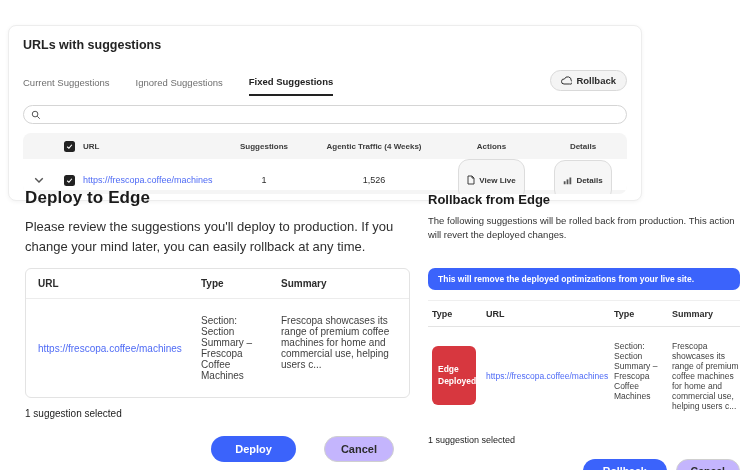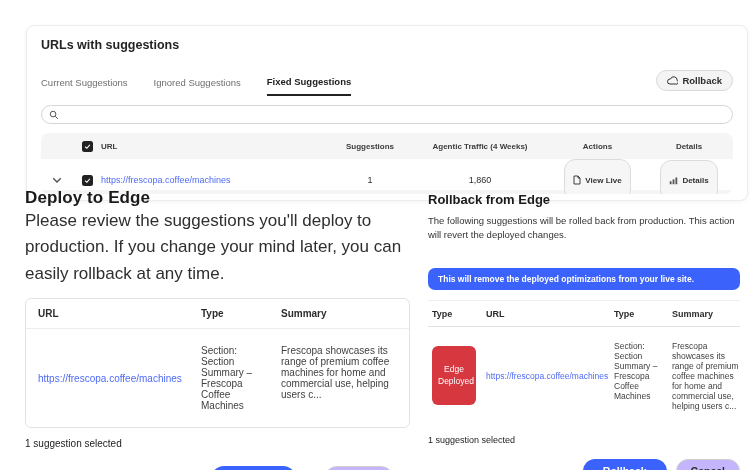--- a/index.html
+++ b/index.html
@@ -5,21 +5,21 @@
   * { margin:0; padding:0; box-sizing:border-box; }
   html,body { background:#fff; }
   body {
     width:750px; height:470px; position:relative; overflow:hidden;
     font-family:"Liberation Sans", sans-serif; color:#2c2c2c;
     --accent:#3b63fb; --danger:#d7373f; --link:#4f6bf5;
   }
 
   
   .top-card{
-    position:absolute; left:26px; top:25px; width:722px;
+    position:absolute; left:8px; top:25px; width:634px;
     background:#fff; border:1px solid #ededed; border-radius:8px;
     box-shadow:0 1px 4px rgba(0,0,0,.05); padding:12px 14px 6px 14px;
   }
   .card-title{ font-size:12.5px; font-weight:bold; color:#242424; }
   .tabs-row{ display:flex; align-items:center; margin-top:24px; position:relative; }
   .tab{ font-size:9.5px; color:#6e6e6e; margin-right:26px; padding-bottom:7px; cursor:pointer; }
   .tab.active{ color:#222; font-weight:bold; border-bottom:2px solid #222; }
   .rollback-btn{
     position:absolute; right:0; top:-6px;
     display:inline-flex; align-items:center; gap:4px;
@@ -51,21 +51,21 @@
   .checkbox{
     width:11px; height:11px; background:#222; border-radius:2.5px;
     display:inline-flex; align-items:center; justify-content:center; cursor:pointer;
     margin:0 auto;
   }
   .chev{ display:flex; justify-content:center; cursor:pointer; }
 
   
   .deploy-panel{ position:absolute; left:25px; top:188px; width:385px; }
   .deploy-panel h2{ font-size:17px; font-weight:bold; color:#1a1a1a; letter-spacing:.1px; }
-  .deploy-panel .desc{ font-size:17px; color:#2f2f2f; line-height:1.55; }
+  .deploy-panel .desc{ font-size:13px; color:#2f2f2f; line-height:1.55; margin-top:9px; }
   .d-table{ margin-top:11px; border:1px solid #e3e3e3; border-radius:6px; background:#fff; }
   .d-row{ display:grid; grid-template-columns:155px 72px 1fr; column-gap:8px; padding:9px 12px; }
   .d-row.head{ font-size:10px; font-weight:bold; color:#2c2c2c; border-bottom:1px solid #ececec; }
   .d-row.body{ font-size:10px; color:#3f3f3f; padding:16px 12px; }
   .d-row.body .url-cell{ display:flex; align-items:center; }
   .d-row.body a{ font-size:10px; }
   .sel-text{ font-size:10px; color:#222; margin-top:10px; }
   .btn-row{ display:flex; justify-content:flex-end; gap:28px; margin-top:17px; padding-right:16px; }
   .pill-primary{
     background:var(--accent); color:#fff; border:none; border-radius:15px;
@@ -86,22 +86,22 @@
     font-size:8.5px; font-weight:bold; padding:6px 10px;
   }
   .r-table{ margin-top:10px; border-top:1px solid #efefef; }
   .r-row{ display:grid; grid-template-columns:48px 122px 52px 1fr; column-gap:6px; }
   .r-row.head{ font-size:9px; font-weight:bold; color:#2c2c2c; padding:8px 0 7px 4px; border-bottom:1px solid #e3e3e3; }
   .r-row.body{ font-size:8.5px; color:#3f3f3f; padding:14px 0 12px 4px; }
   .r-row .mid{ display:flex; align-items:center; }
   .r-row.body a{ font-size:8.5px; }
   .edge-badge{
     background:var(--danger); color:#fff; border-radius:6px; padding:18px 6px;
-    font-size:8.5px; font-weight:normal; line-height:1.35; display:inline-block;
-    align-self:center; max-width:44px;text-align:center;
+    font-size:8.5px; font-weight:bold; line-height:1.35; display:inline-block;
+    align-self:center; max-width:44px;
   }
   .rb-sel{ font-size:9px; color:#222; margin-top:12px; }
   .rb-btns{ display:flex; justify-content:flex-end; gap:9px; margin-top:14px; }
   .rb-btns .pill-primary{ padding:6px 20px; font-size:10.5px; }
   .rb-btns .pill-secondary{ padding:5px 14px; font-size:10.5px; }
 
   .icon-svg{ display:block; }
 </style>
 </head>
 <body style="--accent: #3b63fb; --danger: #d7373f; --link: #4f6bf5;">
@@ -161,21 +161,21 @@
       </div>
       <div class="cell-c">
         <span class="checkbox">
           <svg class="icon-svg" width="7" height="7" viewBox="0 0 12 12">
               <polyline points="2,6.5 5,9 10,3" fill="none" stroke="#fff" stroke-width="2"></polyline>
             </svg>
         </span>
       </div>
       <div><a class="url-link">https://frescopa.coffee/machines</a></div>
       <div class="cell-c">1</div>
-      <div class="cell-c">1,860</div>
+      <div class="cell-c">1,526</div>
       <div class="cell-c">
         <button class="mini-btn">
           <span>
             <svg class="icon-svg" width="8" height="10" viewBox="0 0 12 15">
                 <path d="M1.5 1.5h6l3 3v9h-9z" fill="none" stroke="#333" stroke-width="1.4"></path>
                 <path d="M7.5 1.5v3h3" fill="none" stroke="#333" stroke-width="1.4"></path>
               </svg>
           </span>
           <span>View Live</span>
         </button>

